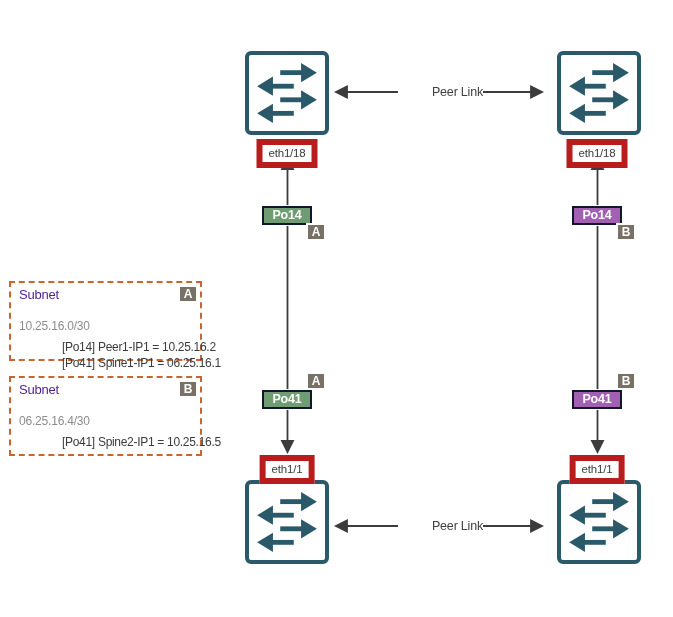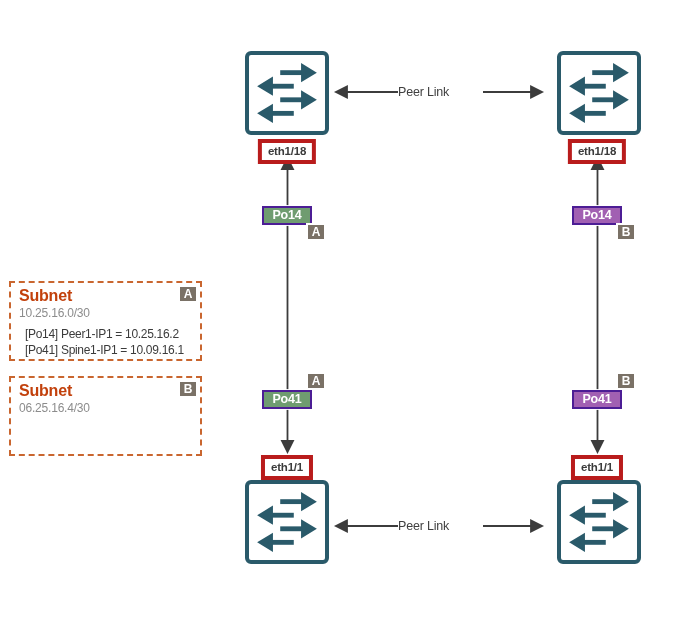--- a/index.html
+++ b/index.html
@@ -16,43 +16,42 @@
     box-shadow:0 0 0 3px #fff;display:flex;align-items:center;justify-content:center;
   }
   .sw-tl{left:245px;top:51px;}
   .sw-tr{left:557px;top:51px;}
   .sw-bl{left:245px;top:480px;}
   .sw-br{left:557px;top:480px;}
 
   
   .eth{
     position:absolute;transform:translateX(-50%);
-    background:#fff;border:4px solid #b91c1c;color:#3b3b3b;
+    background:#fff;border:6px solid #b91c1c;color:#3b3b3b;
     font-size:11.5px;line-height:15px;padding:1px 6px;white-space:nowrap;
     letter-spacing:-0.2px;
-    font-weight:bold;
   }
   .eth-tl{left:287px;top:139px;}
   .eth-tr{left:597px;top:139px;}
   .eth-bl{left:287px;top:455px;}
   .eth-br{left:597px;top:455px;}
 
   
   .peerlink{
     position:absolute;left:398px;width:85px;height:16px;
     background:#fff;color:#3f3f3f;font-size:12.5px;line-height:16px;
-    text-align:left;letter-spacing:-0.2px;
+    text-align:right;letter-spacing:-0.2px;
   }
   .peerlink.top{top:84px;}
   .peerlink.bottom{top:518px;}
 
   
   .po{
     position:absolute;transform:translateX(-50%);box-sizing:border-box;
-    height:19px;min-width:50px;border:2px solid #4c1d95;
+    height:19px;min-width:50px;border:2px solid #0f172a;
     color:#fff;font-size:12.5px;font-weight:bold;line-height:15px;
     text-align:center;padding:0 6px;letter-spacing:-0.2px;
     box-shadow:0 0 0 1px rgba(255,255,255,0.9);
   }
   .po.green{background:#6F9C70;}
   .po.purple{background:#A160B2;}
   .po-tl{left:287px;top:206px;}
   .po-tr{left:597px;top:206px;}
   .po-bl{left:287px;top:390px;}
   .po-br{left:597px;top:390px;}
@@ -68,24 +67,24 @@
   .bdg-bl{left:306px;top:372px;}
   .bdg-br{left:616px;top:372px;}
 
   
   .subnet{
     position:absolute;left:9px;width:193px;height:80px;box-sizing:border-box;
     border:2px dashed #C9662F;background:transparent;padding:4px 8px 0 8px;
   }
   .subnet.first{top:281px;}
   .subnet.second{top:376px;}
-  .subnet .title{color:#c2410c;font-size:16px;font-weight:bold;letter-spacing:-0.2px;}
-  .subnet .cidr{color:#8C8C8C;font-size:12px;margin-top:1px;letter-spacing:-0.2px;}
+  .subnet .title{color:#4c1d95;font-size:13px;font-weight:normal;letter-spacing:-0.2px;}
+  .subnet .cidr{color:#8C8C8C;font-size:12px;margin-top:17px;letter-spacing:-0.2px;}
   .subnet .entries{margin-top:6px;margin-left:6px;}
-  .subnet .entry{color:#3B3B3B;font-size:12px;line-height:16px;white-space:nowrap;letter-spacing:-0.3px;}
+  .subnet .entry{color:#3B3B3B;font-size:12px;line-height:16px;white-space:nowrap;letter-spacing:-0.3px;margin-left:37px;}
   .subnet .badge{top:2px;right:2px;left:auto;}
 </style>
 </head>
 <body>
 
 <div id="canvas">
 
   <svg class="connectors" width="673" height="617" viewBox="0 0 673 617">
     <g stroke="#3C3C3C" stroke-width="1.8" fill="#3C3C3C">
 
@@ -180,26 +179,27 @@
   <div class="badge bdg-tl">A</div>
   <div class="badge bdg-tr">B</div>
   <div class="badge bdg-bl">A</div>
   <div class="badge bdg-br">B</div>
 
   <div class="subnet first">
     <div class="title">Subnet</div>
     <div class="cidr">10.25.16.0/30</div>
     <div class="entries">
       <div class="entry">[Po14] Peer1-IP1 = 10.25.16.2</div>
-      <div class="entry">[Po41] Spine1-IP1 = 10.09.16.1</div>
+      <div class="entry">[Po41] Spine1-IP1 = 06.25.16.1</div>
     </div>
     <div class="badge">A</div>
   </div>
 
   <div class="subnet second">
     <div class="title">Subnet</div>
     <div class="cidr">06.25.16.4/30</div>
     <div class="entries">
+      <div class="entry">[Po41] Spine2-IP1 = 10.25.16.5</div>
     </div>
     <div class="badge">B</div>
   </div>
 
 </div>
 
 </body></html>

